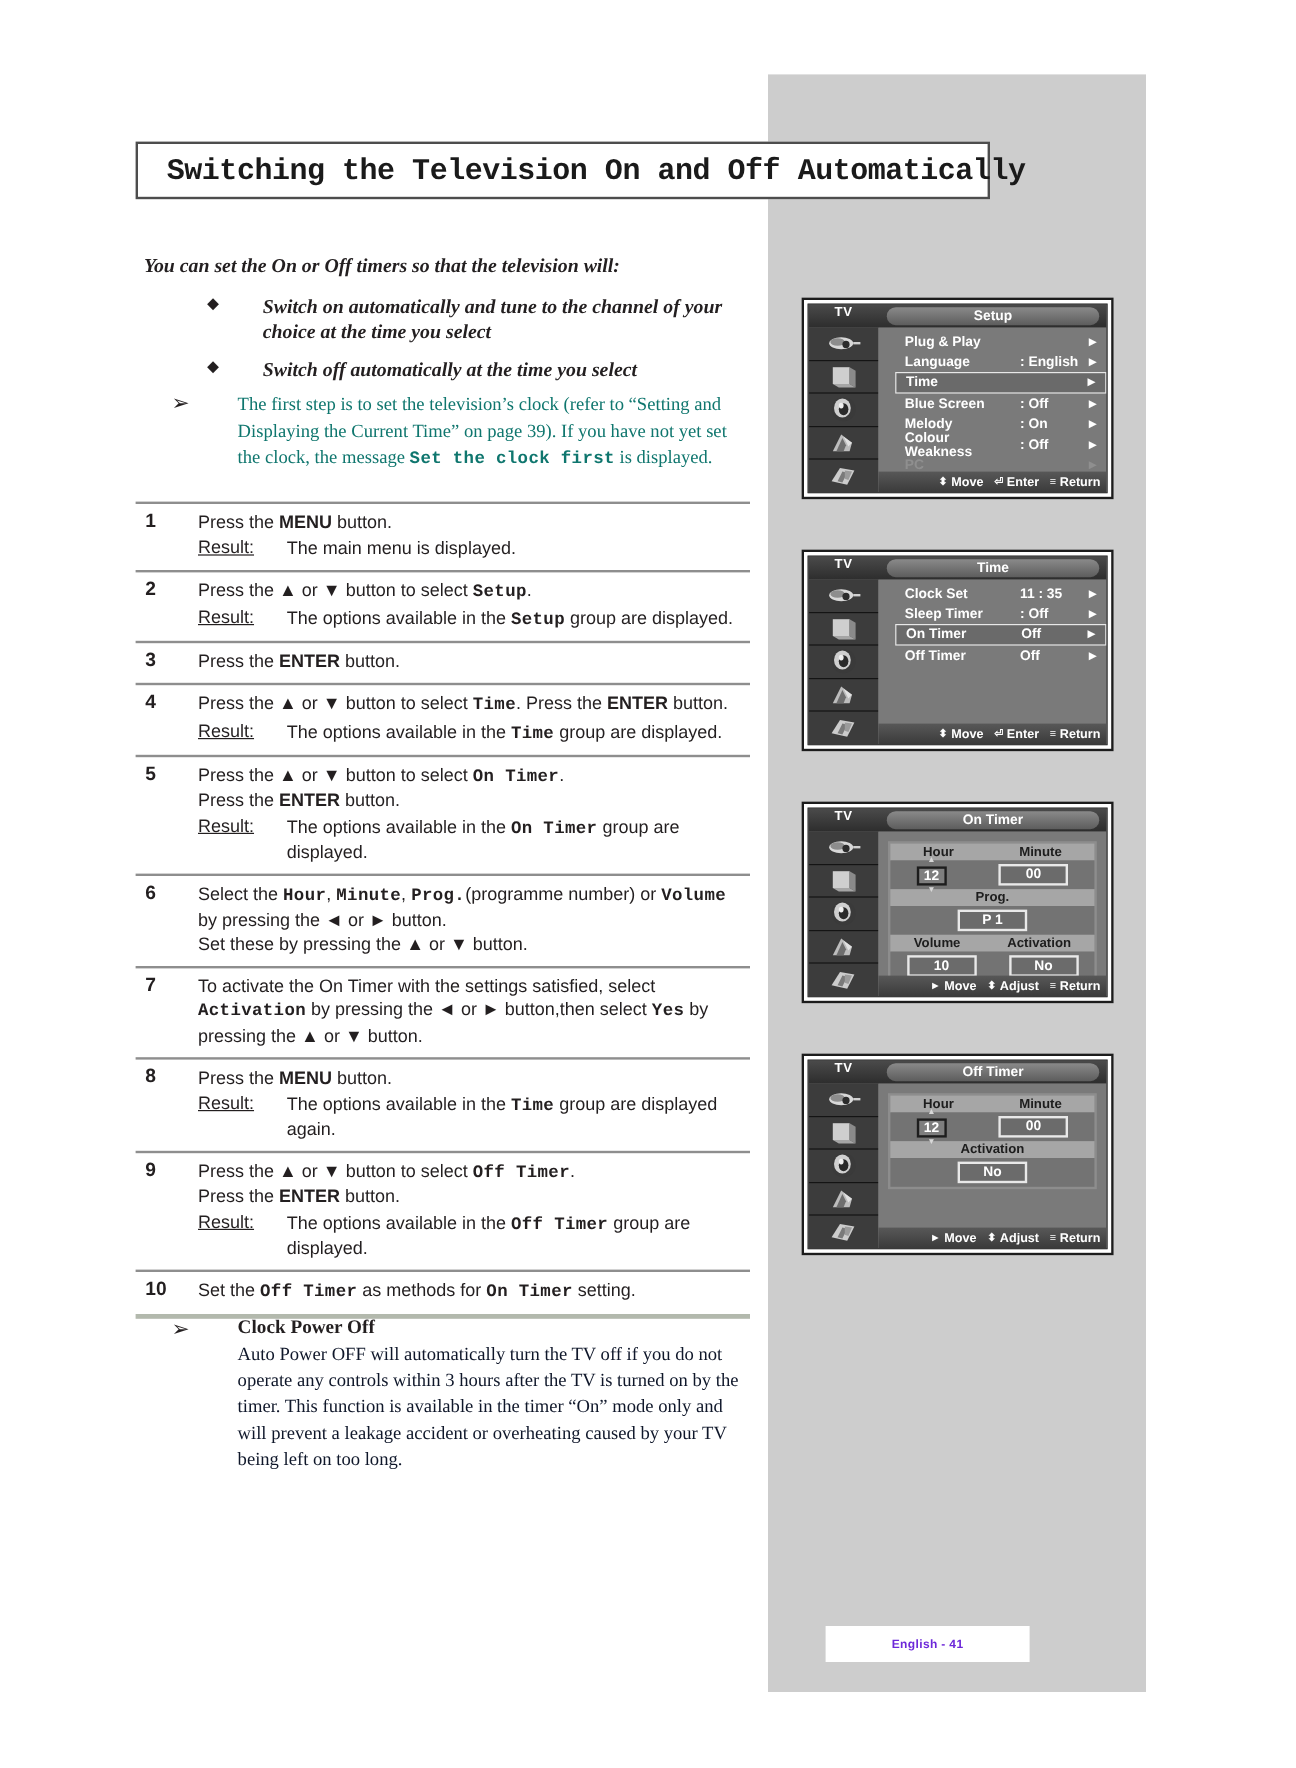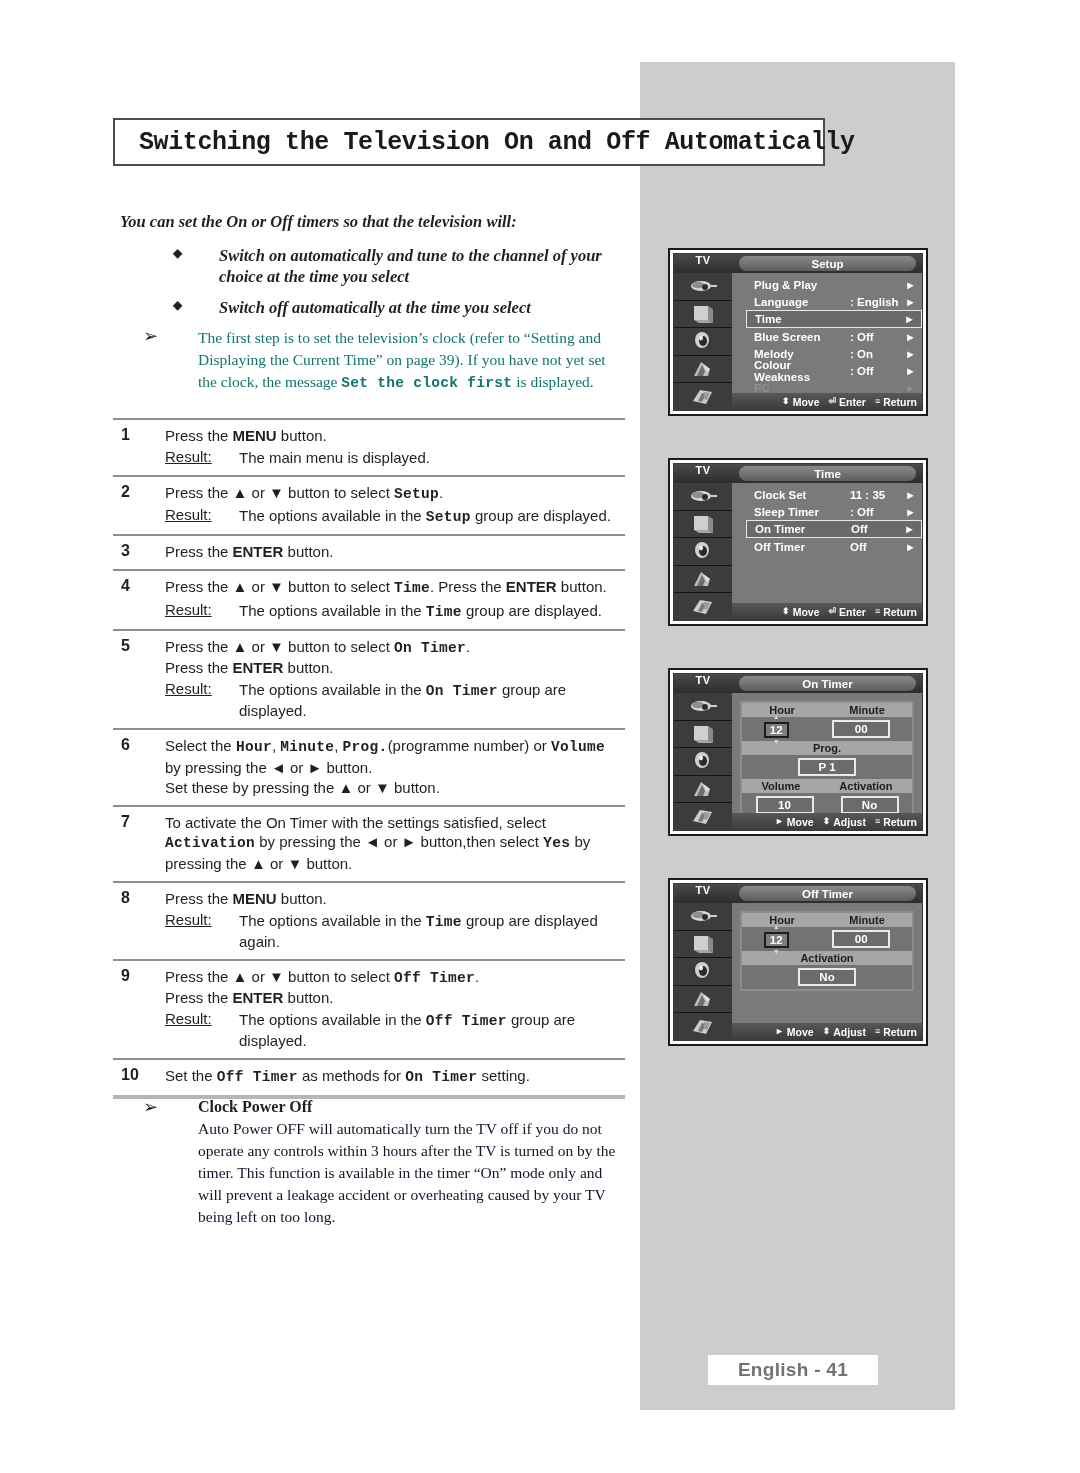--- a/index.html
+++ b/index.html
@@ -230,25 +230,25 @@
   .tp-box.focus{border:2px solid #1d1d1d;background:#7e7e7e;}
   .spin{position:relative;display:inline-block;}
   .spin .up,.spin .dn{
     position:absolute;left:50%;transform:translateX(-50%);
     font-size:7px;color:#d8d8d8;line-height:1;
   }
   .spin .up{top:-7px;}
   .spin .dn{bottom:-7px;}
   
   #footer-badge{
-    position:absolute;left:708px;top:1355px;width:170px;height:30px;
+    position:absolute;left:688px;top:1355px;width:170px;height:30px;
     background:#ffffff;
     display:flex;align-items:center;justify-content:center;
     font-family:"Liberation Sans", sans-serif;
-    font-weight:bold;font-size:19px;color:#737373;
+    font-weight:bold;font-size:10px;color:#6d28d9;
     letter-spacing:0.3px;
   }
 </style>
 </head>
 <body>
 
 <div id="grey-panel"></div>
 
 <div id="title-box">
   <div class="title-text">Switching the Television On and Off Automatically</div>

